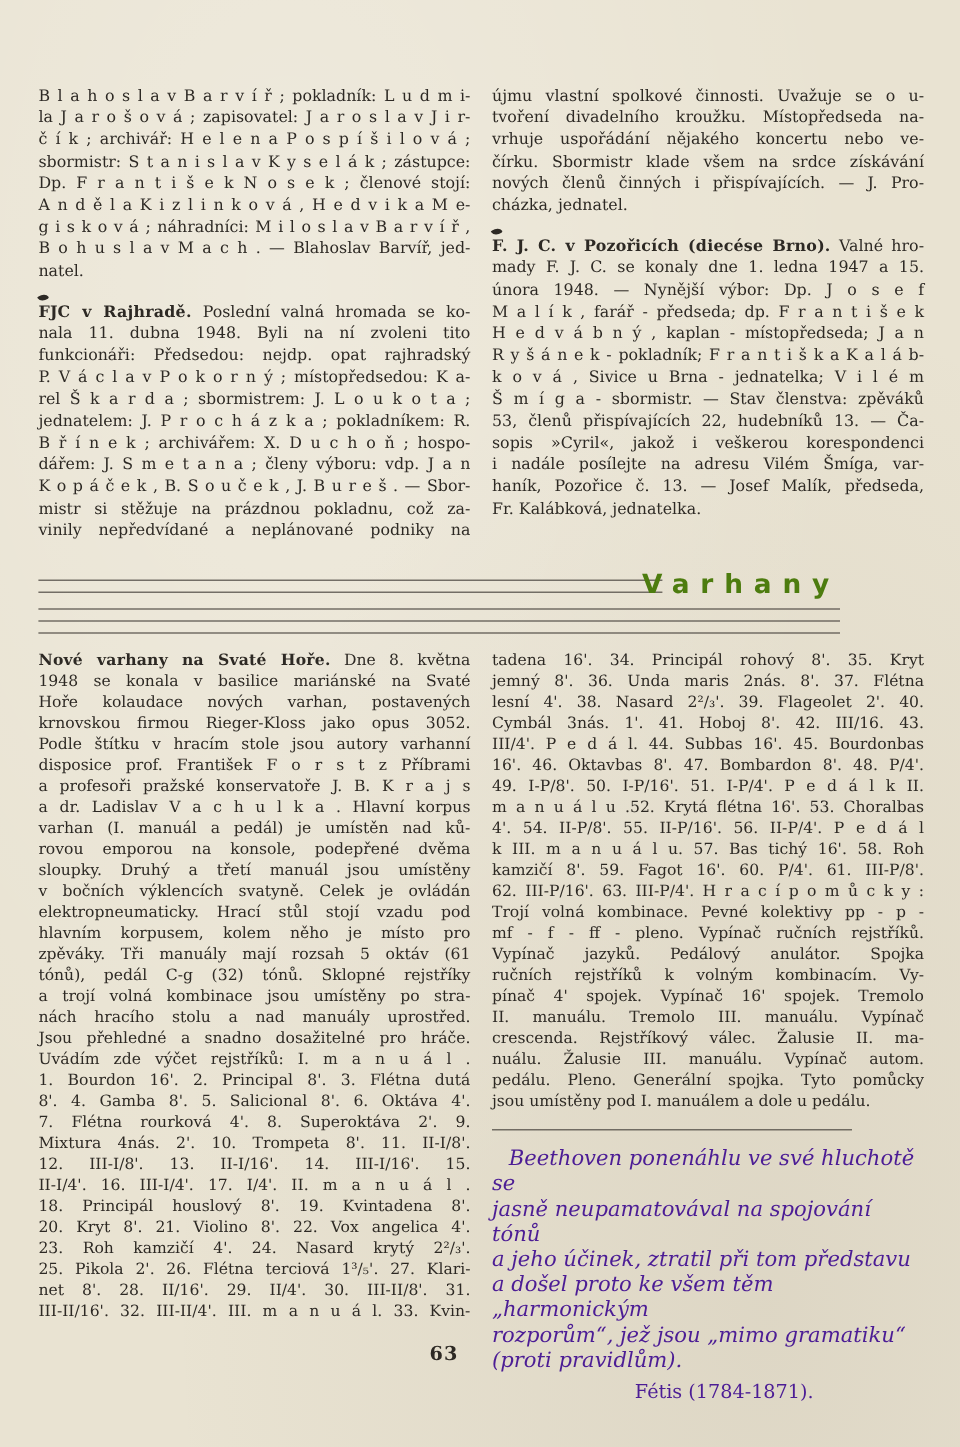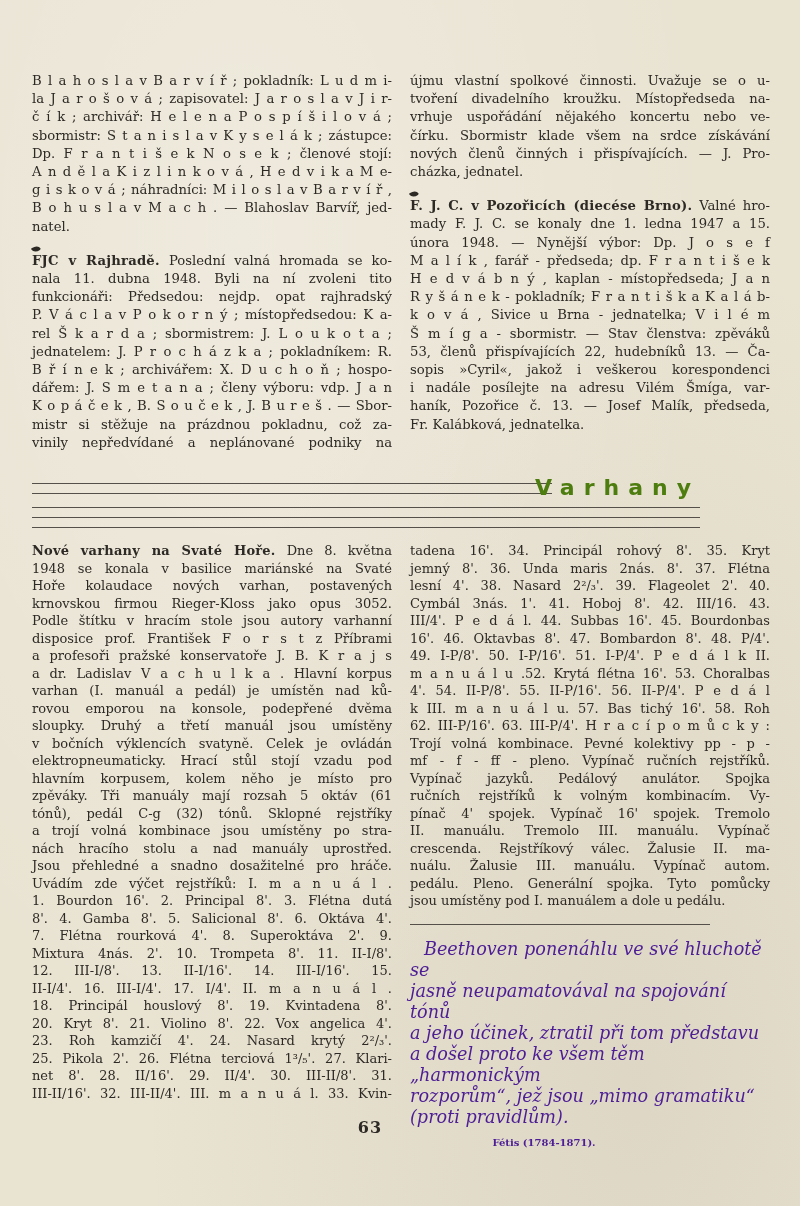--- a/index.html
+++ b/index.html
@@ -34,21 +34,21 @@
   .band .title{
     position:absolute;right:0;top:1px;
     font-family:"DejaVu Sans","Liberation Sans",sans-serif;
     font-weight:bold;font-size:22px;letter-spacing:9px;color:#4d7c0f;
   }
   
   .quote-rule{height:1.3px;background:#55504a;width:300px;margin:14px 0 14px 0;}
   .quote{font-style:italic;font-size:17.6px;line-height:21px;color:#4c1d95;}
   .quote .line{text-align:left;text-align-last:left;}
   .quote .line:first-child{text-indent:14px;}
-  .attribution{font-size:10px;font-style:normal;text-align:center;padding-right:92px;margin-top:4px;font-weight:bold;}
+  .attribution{font-size:16px;font-style:normal;text-align:right;padding-right:92px;margin-top:4px;}
   .pagenum{
     position:absolute;left:340px;top:1118px;width:60px;text-align:center;
     font-weight:bold;font-size:16px;letter-spacing:1px;
   }
 </style>
 </head>
 <body>
 
 <div class="paper"></div>
 
@@ -173,20 +173,21 @@
         <div class="line">tadena 16'. 34. Principál rohový 8'. 35. Kryt</div>
         <div class="line">jemný 8'. 36. Unda maris 2nás. 8'. 37. Flétna</div>
         <div class="line">lesní 4'. 38. Nasard 2²/₃'. 39. Flageolet 2'. 40.</div>
         <div class="line">Cymbál 3nás. 1'. 41. Hoboj 8'. 42. III/16. 43.</div>
         <div class="line">III/4'. P e d á l. 44. Subbas 16'. 45. Bourdonbas</div>
         <div class="line">16'. 46. Oktavbas 8'. 47. Bombardon 8'. 48. P/4'.</div>
         <div class="line">49. I-P/8'. 50. I-P/16'. 51. I-P/4'. P e d á l  k  II.</div>
         <div class="line">m a n u á l u .52. Krytá flétna 16'. 53. Choralbas</div>
         <div class="line">4'. 54. II-P/8'. 55. II-P/16'. 56. II-P/4'. P e d á l</div>
         <div class="line">k III.  m a n u á l u.  57. Bas tichý 16'. 58. Roh</div>
+        <div class="line">kamzičí 8'. 59. Fagot 16'. 60. P/4'. 61. III-P/8'.</div>
         <div class="line">62. III-P/16'. 63. III-P/4'. H r a c í  p o m ů c k y :</div>
         <div class="line">Trojí volná kombinace. Pevné kolektivy pp - p -</div>
         <div class="line">mf - f - ff - pleno. Vypínač ručních rejstříků.</div>
         <div class="line">Vypínač jazyků. Pedálový anulátor. Spojka</div>
         <div class="line">ručních rejstříků k volným kombinacím. Vy-</div>
         <div class="line">pínač 4' spojek. Vypínač 16' spojek. Tremolo</div>
         <div class="line">II. manuálu. Tremolo III. manuálu. Vypínač</div>
         <div class="line">crescenda. Rejstříkový válec. Žalusie II. ma-</div>
         <div class="line">nuálu. Žalusie III. manuálu. Vypínač autom.</div>
         <div class="line">pedálu. Pleno. Generální spojka. Tyto pomůcky</div>

